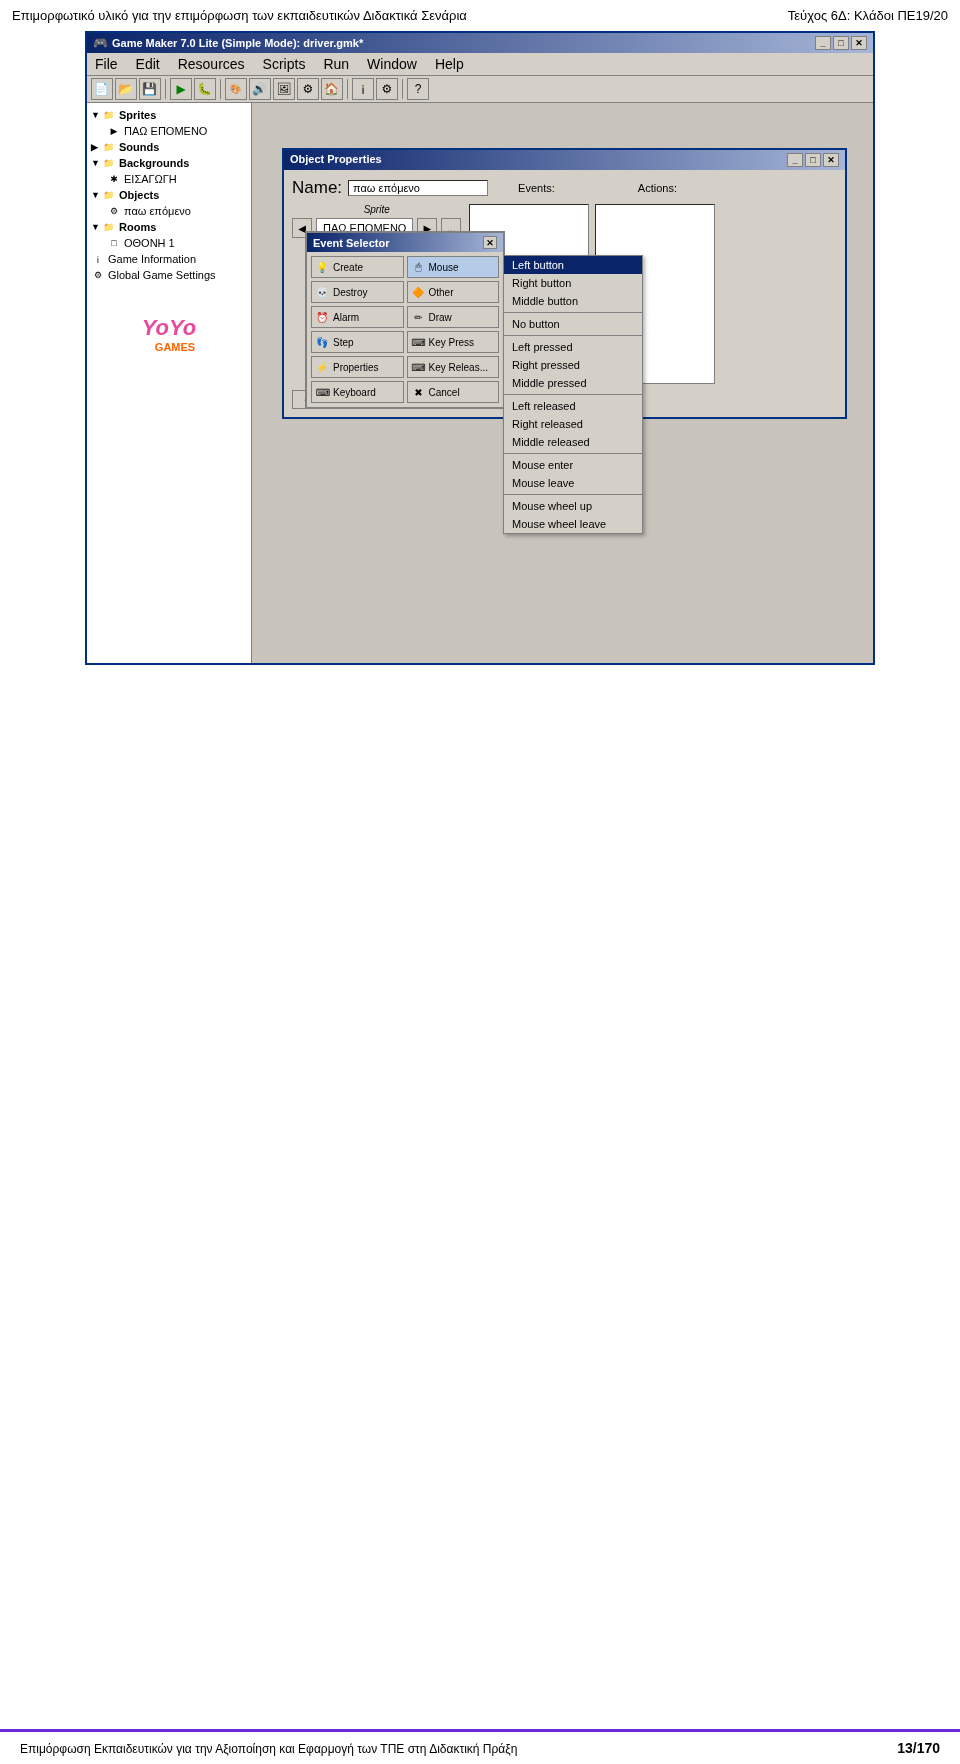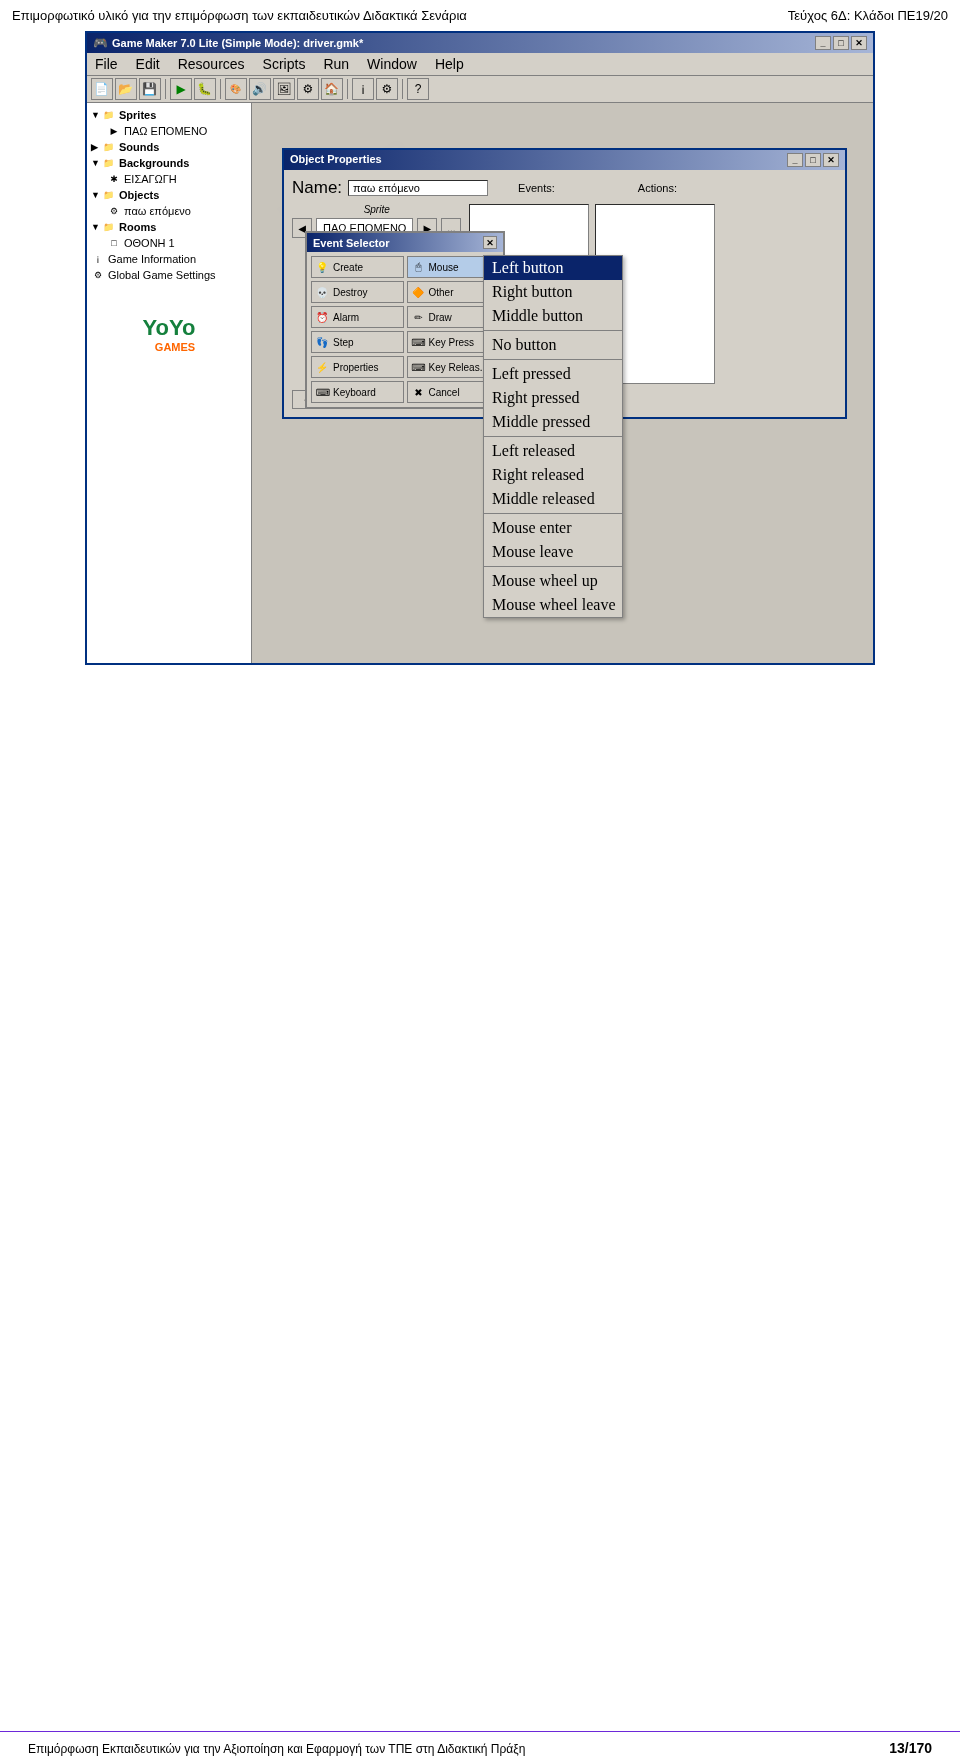--- a/index.html
+++ b/index.html
@@ -301,26 +301,26 @@
       display: inline-flex;
       align-items: center;
       justify-content: center;
       font-size: 10px;
     }
 
     
     .mouse-submenu {
       position: absolute;
       top: 222px;
-      left: 396px;
+      left: 416px;
       width: 140px;
       background: #d4d0c8;
       border: 1px solid #808080;
-      font-family: Liberation Serif, serif;
-      font-size: 16px;
+      font-family: Liberation Sans, sans-serif;
+      font-size: 11px;
       z-index: 30;
       box-shadow: 2px 2px 4px rgba(0,0,0,0.3);
     }
 
     .submenu-item {
       padding: 3px 8px;
       cursor: pointer;
       white-space: nowrap;
     }
 
@@ -479,21 +479,21 @@
         <div class="tree-item">
           <span class="tree-icon">ℹ</span>
           <span>Game Information</span>
         </div>
         <div class="tree-item">
           <span class="tree-icon">⚙</span>
           <span>Global Game Settings</span>
         </div>
 
         <div class="yoyo-area" style="position:relative;width:100%;height:70px;margin-top:auto;display:flex;flex-direction:column;align-items:center;justify-content:flex-end;">
-          <div style="font-size:22px;font-weight:bold;color:#15803d;">YoYo</div>
+          <div style="font-size:22px;font-weight:bold;color:#ec4899;font-style:italic;">YoYo</div>
           <div style="font-size:11px;color:#ff6600;font-weight:bold;padding-left:12px;">GAMES</div>
         </div>
       </div>
 
       <div class="gm-main-area">
 
         <div class="watermark" style="top:60px;left:20px;font-size:40px;opacity:0.15;">MAKER</div>
         <div class="watermark" style="top:120px;left:80px;font-size:40px;opacity:0.15;">MAKER</div>
         <div class="watermark" style="top:180px;left:140px;font-size:40px;opacity:0.15;">MAKER</div>
       </div>
@@ -625,20 +625,20 @@
       <div class="submenu-item">Mouse enter</div>
       <div class="submenu-item">Mouse leave</div>
       <div class="submenu-sep"></div>
       <div class="submenu-item">Mouse wheel up</div>
       <div class="submenu-item">Mouse wheel leave</div>
     </div>
 
   </div>
 </div>
 
-<div style="position:absolute;bottom:0;left:0;right:0;padding:8px 28px;font-size:12px;border-top:1px solid #6d28d9;background:#fff;">
+<div style="position:absolute;bottom:0;left:0;right:0;padding:8px 20px;font-size:12px;border-top:3px solid #6d28d9;background:#fff;">
   <div style="display:flex;justify-content:space-between;align-items:flex-end;">
     <div>
       <div>Επιμόρφωση Εκπαιδευτικών για την Αξιοποίηση και Εφαρμογή των ΤΠΕ στη Διδακτική Πράξη</div>
     </div>
     <div style="font-size:14px;font-weight:bold;">13/170</div>
   </div>
 </div>
 
 </body></html>

